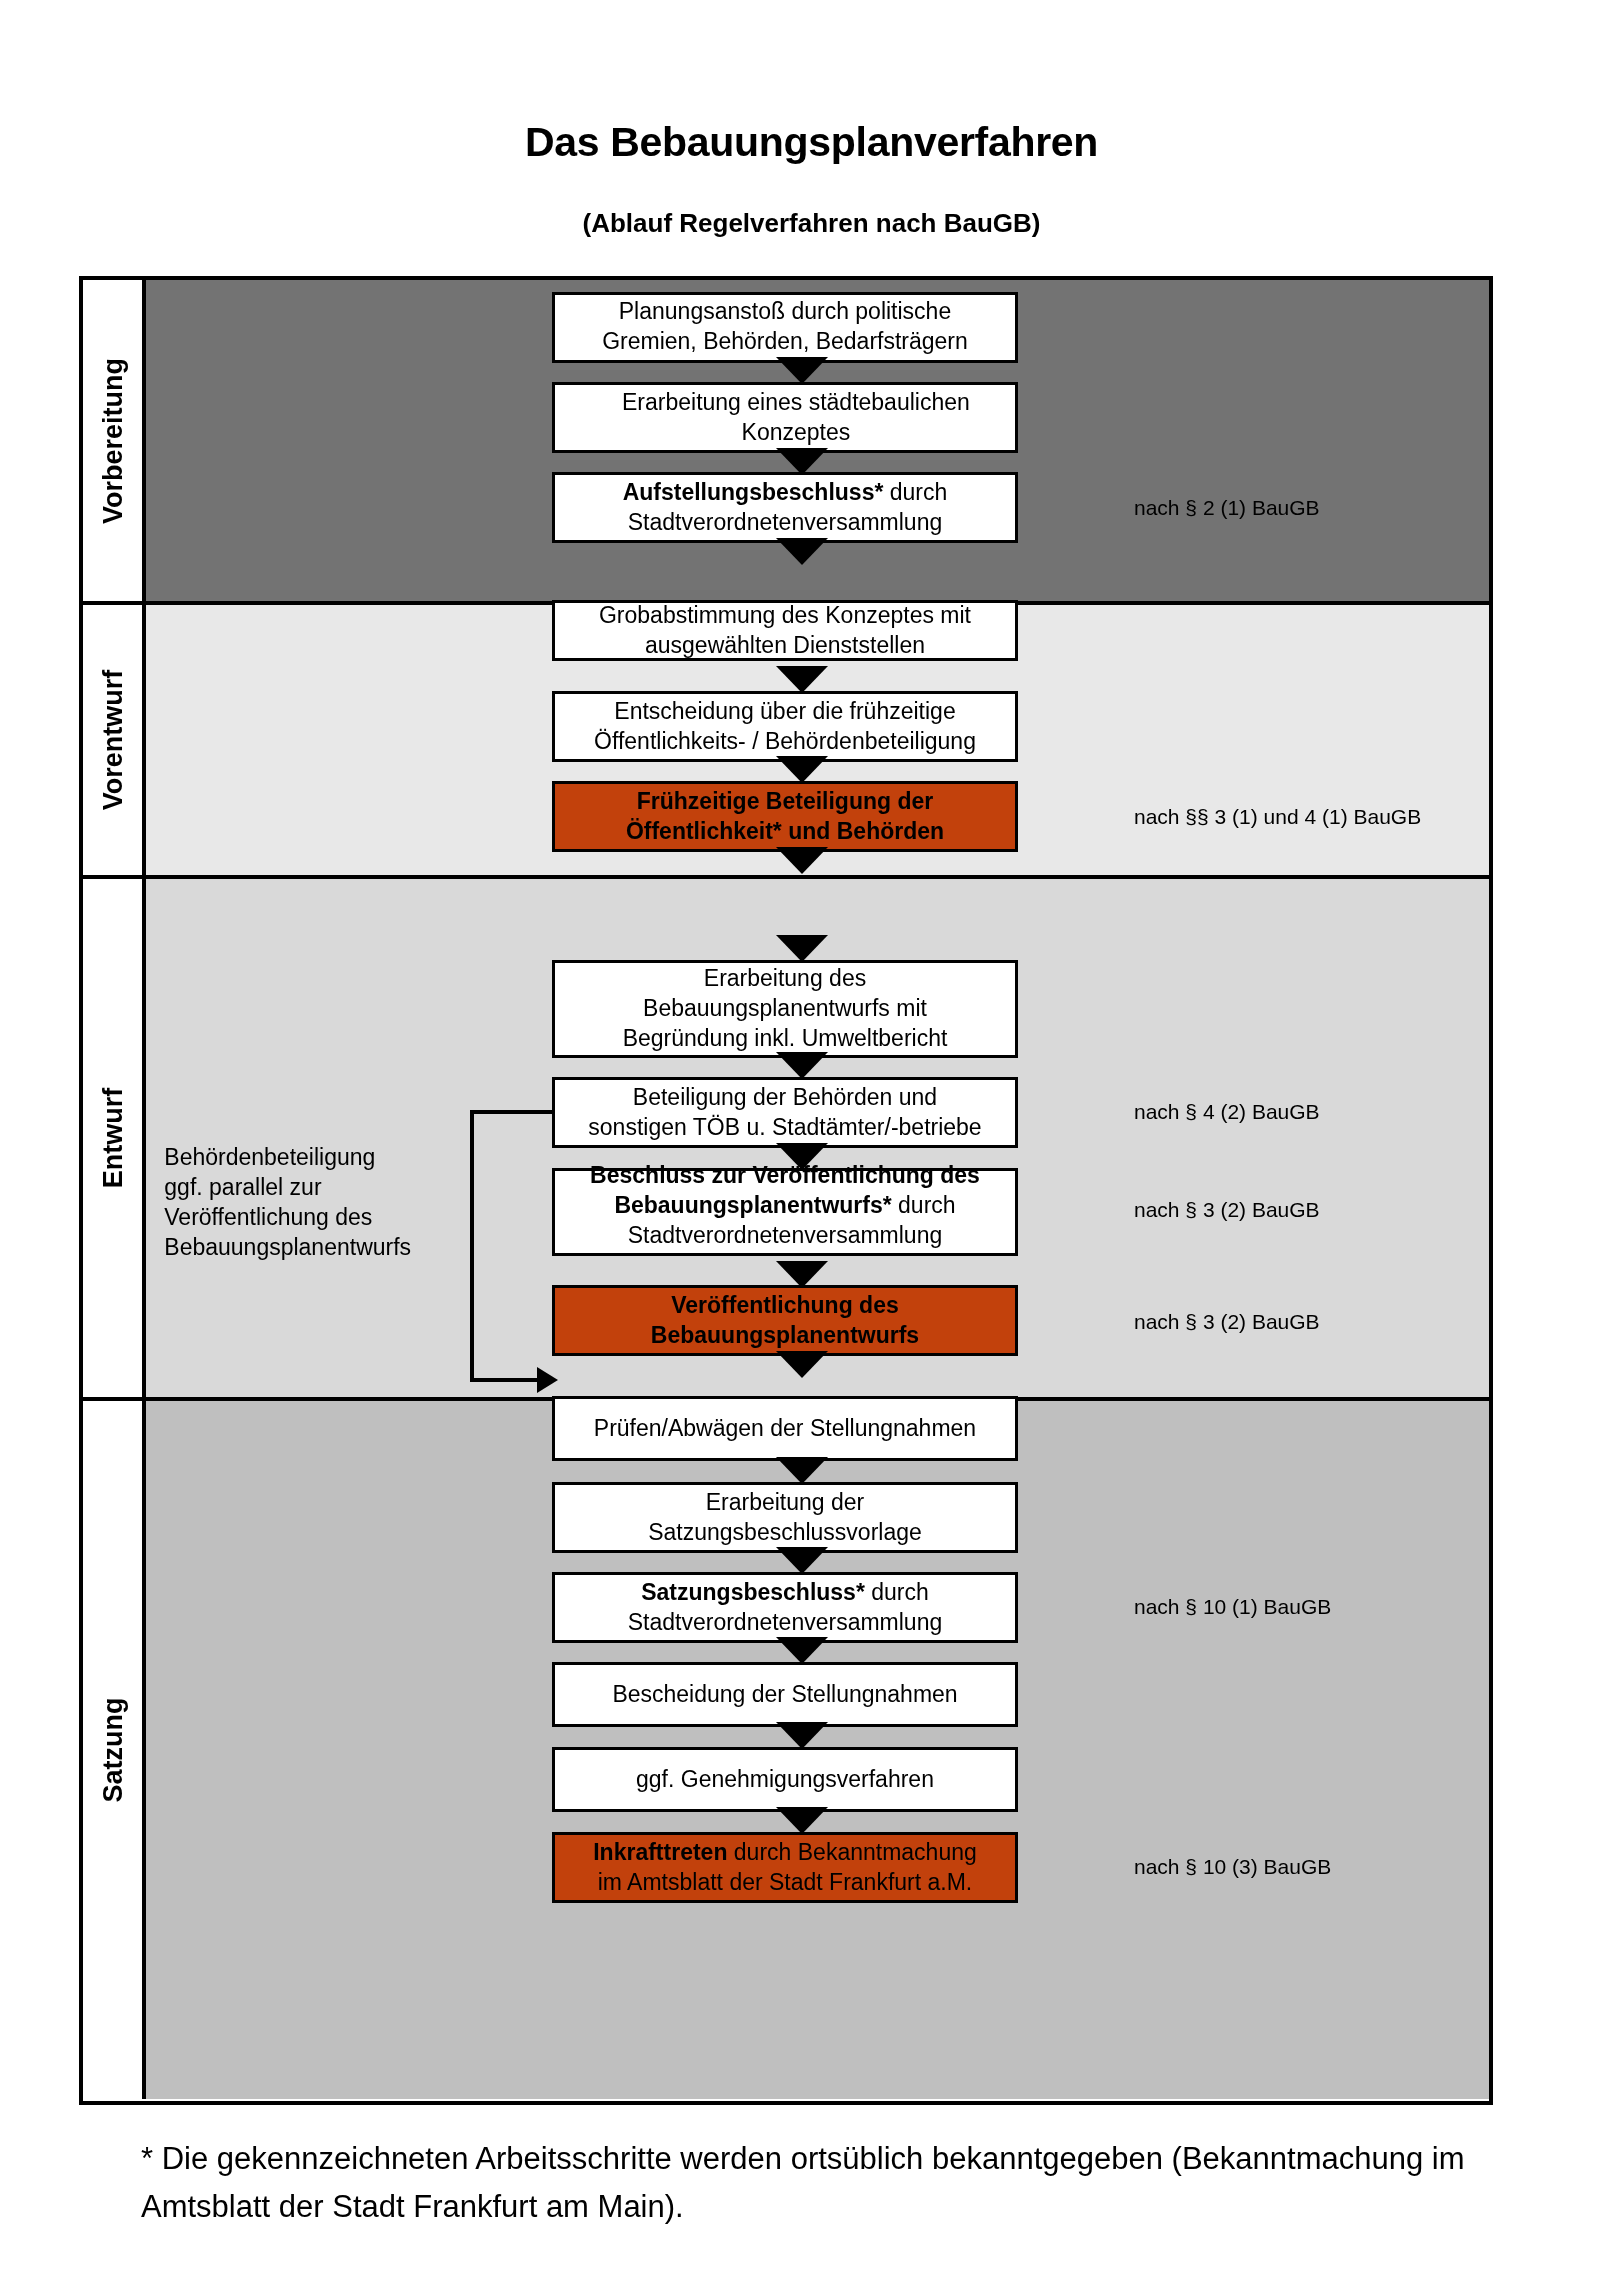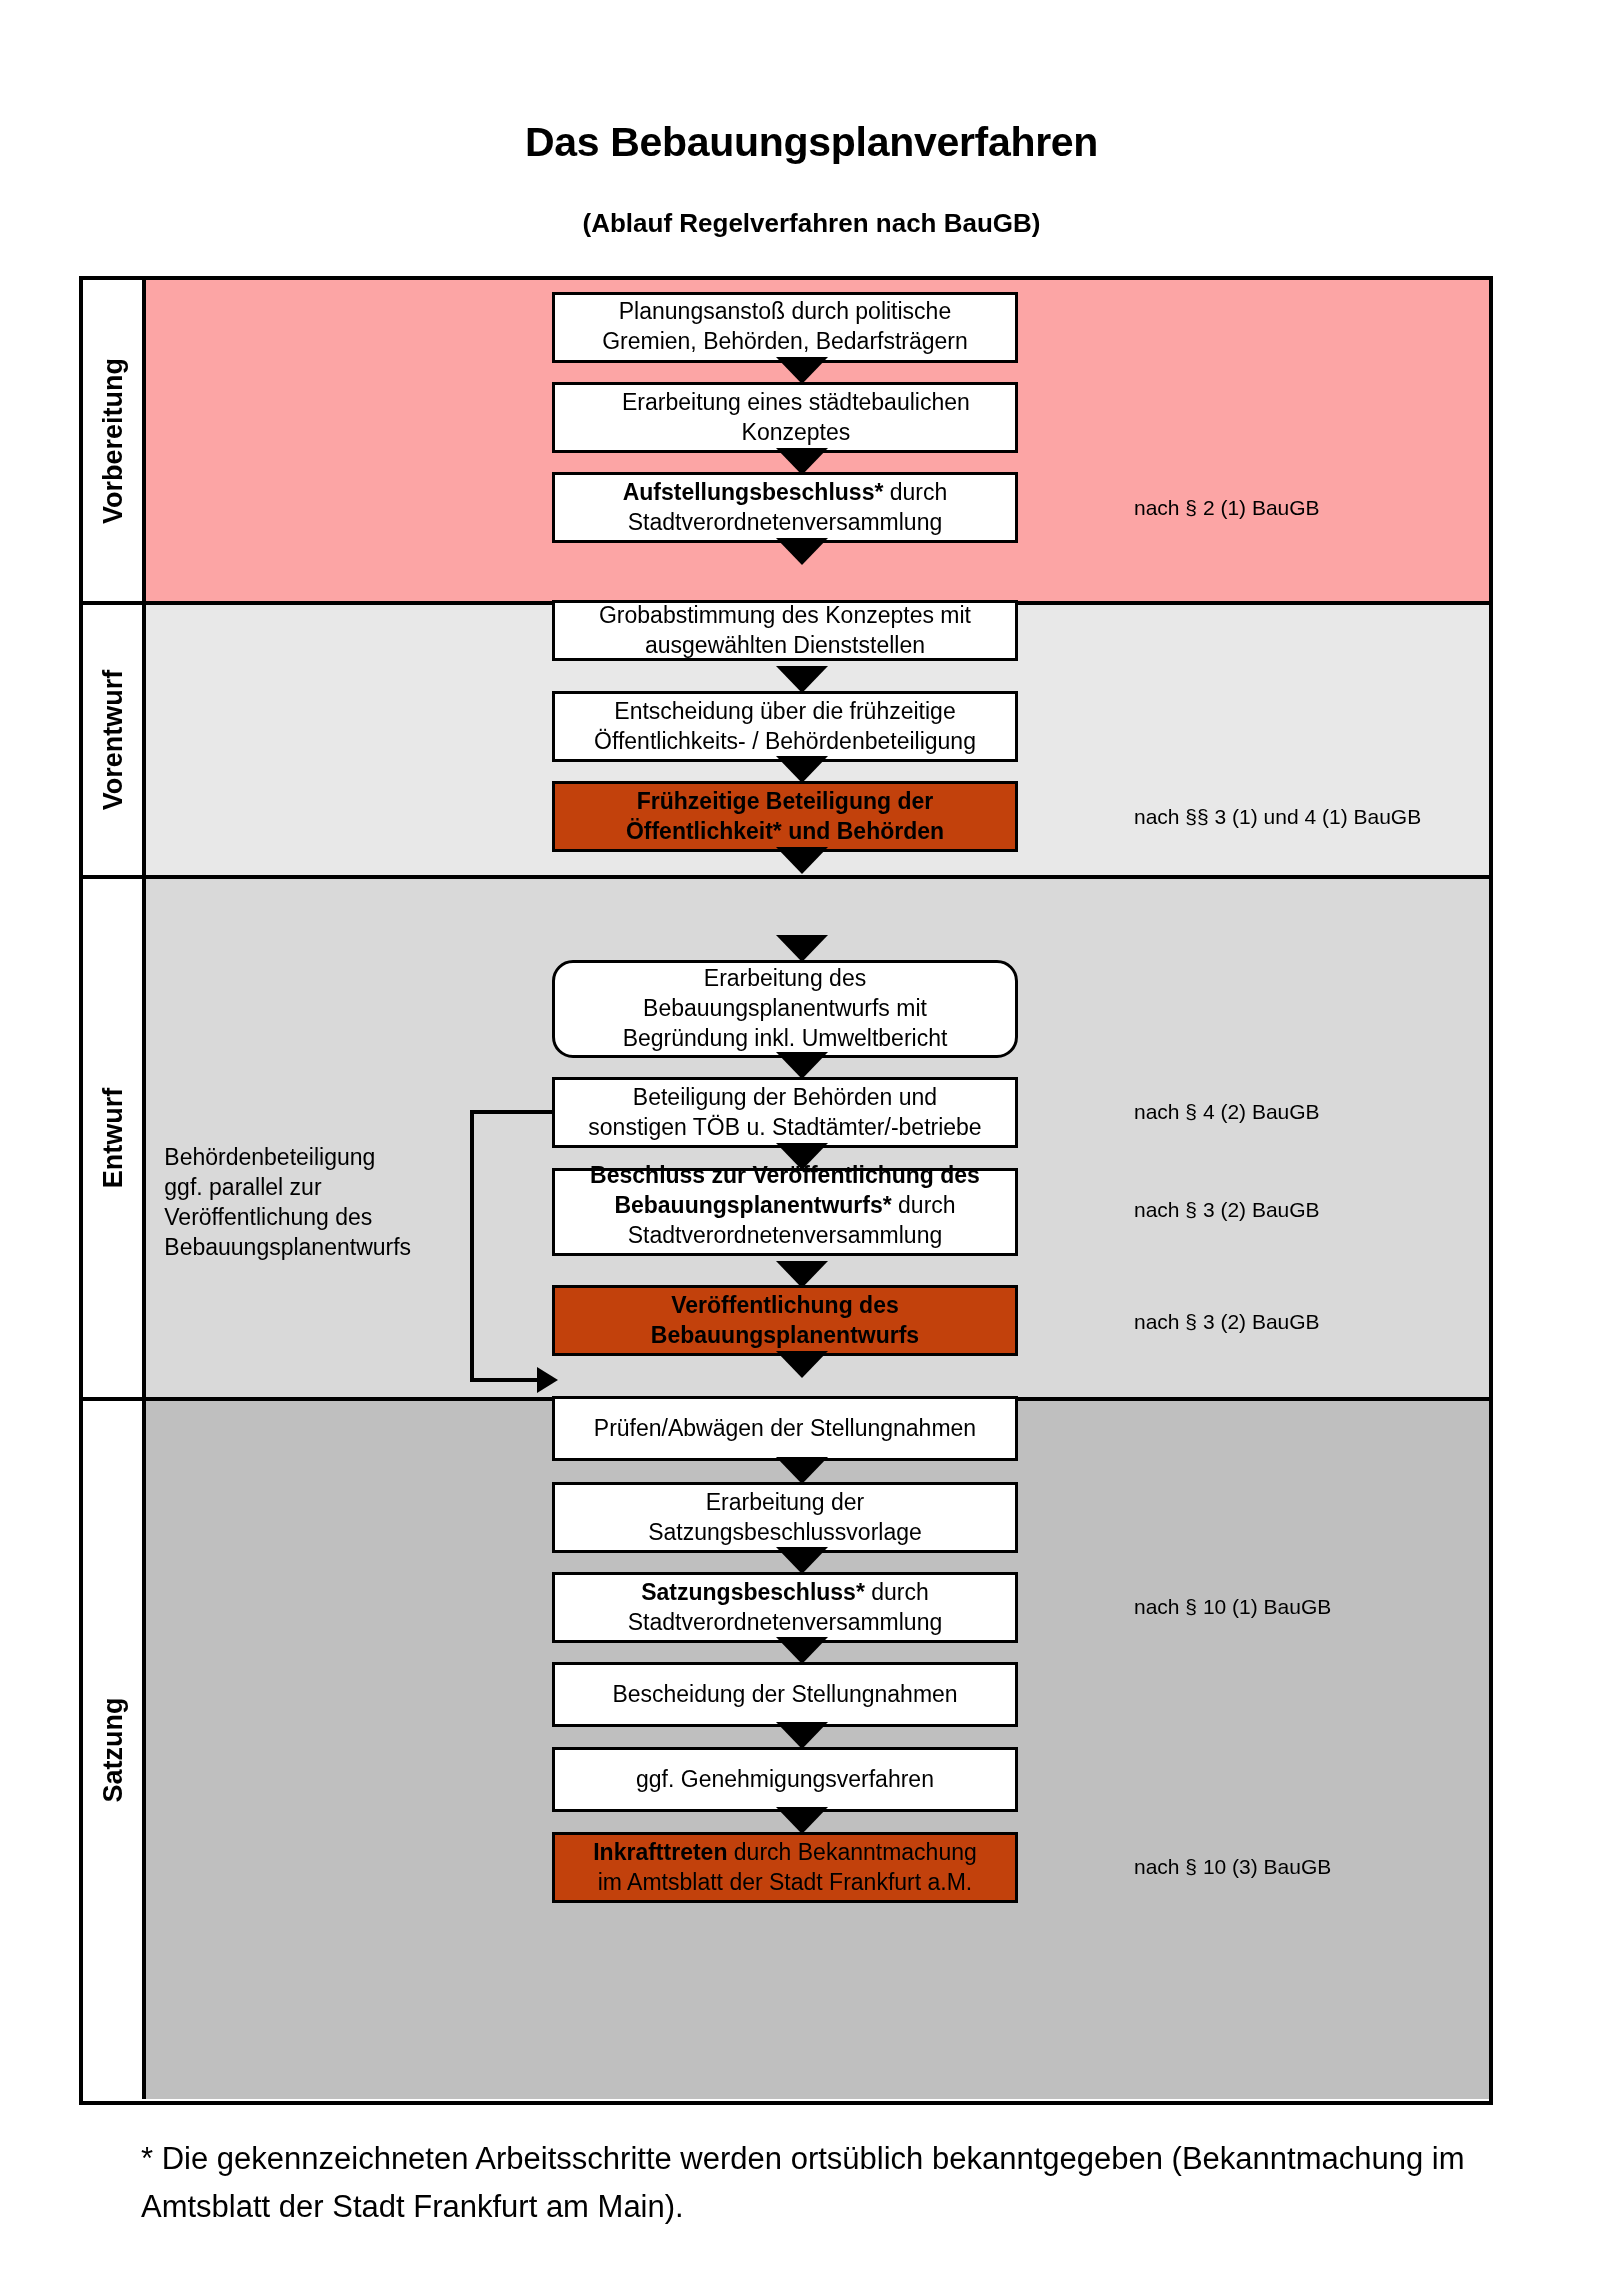--- a/index.html
+++ b/index.html
@@ -169,21 +169,21 @@
 
 <div class="title">Das Bebauungsplanverfahren</div>
 <div class="subtitle">(Ablauf Regelverfahren nach BauGB)</div>
 
 <div class="frame">
 
   <div class="phase ph-vorbereitung phase-divider">
     <div class="phase-label">
       <span>Vorbereitung</span>
     </div>
-    <div class="phase-body" style="background:#fca5a5;">
+    <div class="phase-body" style="background:#737373;">
 
       <div class="box" style="top:11.8px; height:71px;">
         <div>
           <span>Planungsanstoß durch politische</span><br>
           <span>Gremien, Behörden, Bedarfsträgern</span>
         </div>
       </div>
       <div class="arrow-down" style="top:77px;"></div>
 
       <div class="box" style="top:102px; height:71px;padding-left:27px;">
@@ -253,21 +253,21 @@
         <span>Bebauungsplanentwurfs</span>
       </div>
 
       <div class="conn-h" style="left:324px; top:231px; width:85px;"></div>
       <div class="conn-v" style="left:324px; top:231px; height:272px;"></div>
       <div class="conn-h" style="left:324px; top:499px; width:69px;"></div>
       <div class="conn-arrow" style="left:391px; top:488px;"></div>
 
       <div class="arrow-down" style="top:56px;"></div>
 
-      <div class="box" style="top:81px; height:98px;border-radius:21px;">
+      <div class="box" style="top:81px; height:98px;">
         <div>
           <span>Erarbeitung des</span><br>
           <span>Bebauungsplanentwurfs mit</span><br>
           <span>Begründung inkl. Umweltbericht</span>
         </div>
       </div>
       <div class="arrow-down" style="top:173px;"></div>
 
       <div class="box" style="top:198px; height:71px;">
         <div>

